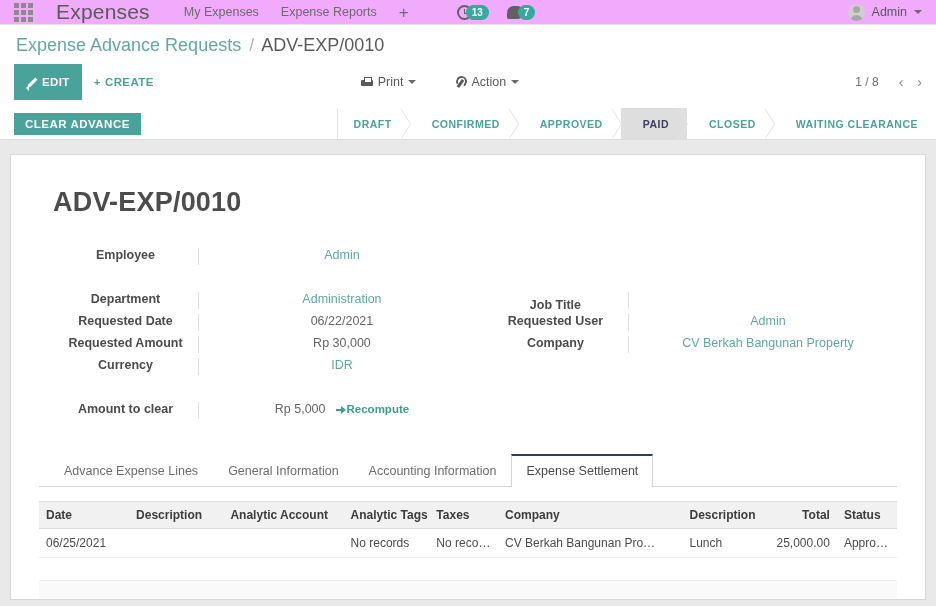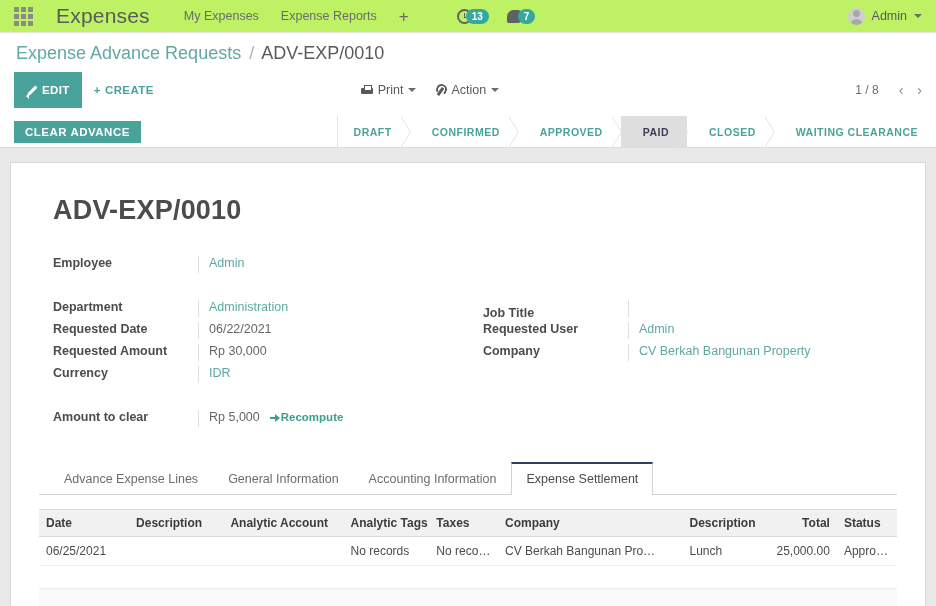--- a/index.html
+++ b/index.html
@@ -8,22 +8,22 @@
     width: 936px; height: 606px;
     overflow: hidden;
     background: #e9e9e9;
     font-family: "Liberation Sans", sans-serif;
     color: #4c4c4c;
     -webkit-font-smoothing: antialiased;
   }
 
   
   .navbar {
-    height: 33px;
-    background: #bef264;
+    height: 25px;
+    background: #f0abfc;
     display: flex;
     align-items: center;
     border-bottom: 1px solid #e4e4e4;
     padding: 0 14px;
   }
   .apps-grid {
     width: 26px; height: 22px;
     display: grid;
     grid-template-columns: repeat(3, 5px);
     grid-template-rows: repeat(3, 5px);
@@ -126,21 +126,21 @@
     cursor: pointer;
   }
   .btn-create {
     background: transparent; border: none;
     color: #4aa39b;
     font-size: 11.5px; font-weight: bold; letter-spacing: .4px;
     padding: 6px 12px;
     display: inline-flex; align-items: center; gap: 4px;
     cursor: pointer;
   }
-  .cp-mid { display: flex; align-items: center; gap: 18px; margin-left: 195px; }
+  .cp-mid { display: flex; align-items: center; gap: 38px; margin-left: 195px; }
   .cp-dd {
     font-size: 12.5px; color: #5a5a5a;
     display: inline-flex; align-items: center; gap: 5px; cursor: pointer;
   }
   .icon-pencil {
     width: 11px; height: 11px; position: relative; display: inline-block;
   }
   .icon-pencil::before {
     content: ""; position: absolute; left: 1px; top: 4px;
     width: 11px; height: 3px; background: currentColor;
@@ -252,20 +252,21 @@
   }
   .record-title {
     font-size: 27px; font-weight: bold;
     color: #4c4c4c;
     letter-spacing: .2px;
     margin: 8px 0 30px 14px;
   }
   .fields {
     display: flex;
     margin-left: 14px;
+    text-align: center;
   }
   .col { width: 430px; }
   .col.right { padding-left: 8px; }
   .frow {
     display: flex;
     align-items: baseline;
     min-height: 22px;
   }
   .frow.spaced { margin-bottom: 22px; }
   .flabel {

